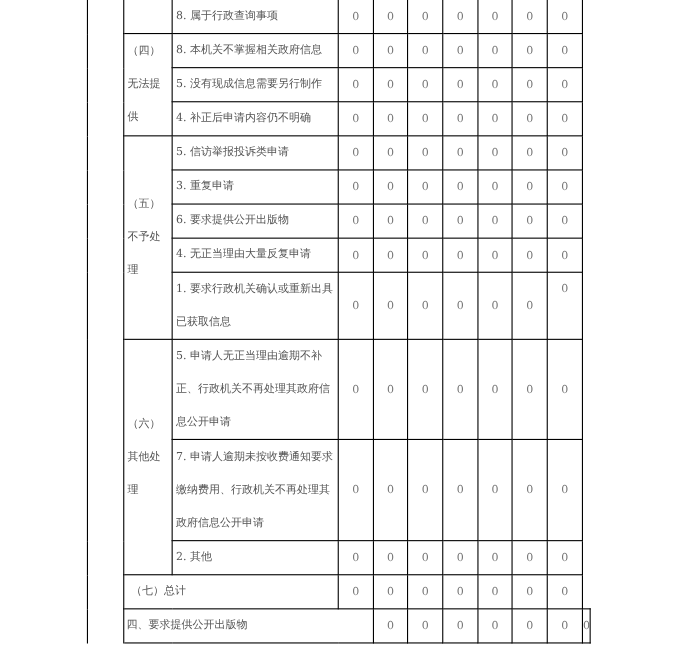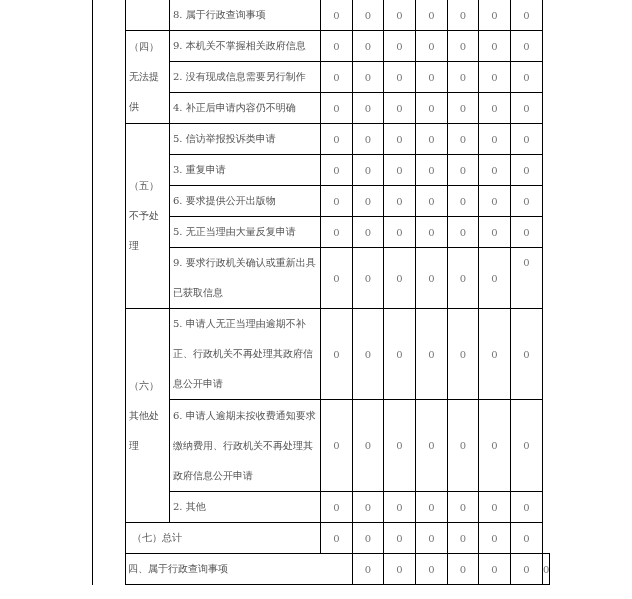--- a/index.html
+++ b/index.html
@@ -1,18 +1,18 @@
 <!DOCTYPE html>
 <html><head>
 <meta charset="utf-8">
 <style>
   html, body { margin:0; padding:0; background:#ffffff; }
   body { width:632px; height:599px; position:relative; overflow:hidden;
          font-family:"DejaVu Serif", "Liberation Serif", serif; color:#555; }
-  .wrap { position:absolute; left:92px; top:-1px; }
+  .wrap { position:absolute; left:79px; top:-1px; }
   table { border-collapse:collapse; table-layout:fixed; }
   td { border:1px solid #000; padding:0; font-size:10px; color:#555;
        vertical-align:middle; }
   td.num { text-align:center; font-size:10px; color:#777; }
   td.lbl { padding-left:3px; line-height:30px; white-space:normal; word-break:break-all; }
   td.grp { padding-left:3px; line-height:30px; vertical-align:middle; }
   td.outer { border-left:1px solid #000; border-top:none; }
 </style>
 </head>
 <body>
@@ -45,31 +45,31 @@
     <td class="num">0</td>
     <td class="num">0</td>
   </tr>
 
   <tr style="height:30px">
     <td rowspan="3" class="grp">
       <div>（四）</div>
       <div>无法提</div>
       <div>供</div>
     </td>
-    <td class="lbl">9. 本机关不掌握相关政府信息</td>
-    <td class="num">0</td>
-    <td class="num">0</td>
-    <td class="num">0</td>
-    <td class="num">0</td>
-    <td class="num">0</td>
-    <td class="num">0</td>
-    <td class="num">0</td>
-  </tr>
-  <tr style="height:31px">
-    <td class="lbl">2. 没有现成信息需要另行制作</td>
+    <td class="lbl">8. 本机关不掌握相关政府信息</td>
+    <td class="num">0</td>
+    <td class="num">0</td>
+    <td class="num">0</td>
+    <td class="num">0</td>
+    <td class="num">0</td>
+    <td class="num">0</td>
+    <td class="num">0</td>
+  </tr>
+  <tr style="height:31px">
+    <td class="lbl">5. 没有现成信息需要另行制作</td>
     <td class="num">0</td>
     <td class="num">0</td>
     <td class="num">0</td>
     <td class="num">0</td>
     <td class="num">0</td>
     <td class="num">0</td>
     <td class="num">0</td>
   </tr>
   <tr style="height:31px">
     <td class="lbl">4. 补正后申请内容仍不明确</td>
@@ -111,31 +111,31 @@
     <td class="lbl">6. 要求提供公开出版物</td>
     <td class="num">0</td>
     <td class="num">0</td>
     <td class="num">0</td>
     <td class="num">0</td>
     <td class="num">0</td>
     <td class="num">0</td>
     <td class="num">0</td>
   </tr>
   <tr style="height:31px">
-    <td class="lbl">5. 无正当理由大量反复申请</td>
+    <td class="lbl">4. 无正当理由大量反复申请</td>
     <td class="num">0</td>
     <td class="num">0</td>
     <td class="num">0</td>
     <td class="num">0</td>
     <td class="num">0</td>
     <td class="num">0</td>
     <td class="num">0</td>
   </tr>
   <tr style="height:60px">
-    <td class="lbl">9. 要求行政机关确认或重新出具已获取信息</td>
+    <td class="lbl">1. 要求行政机关确认或重新出具已获取信息</td>
     <td class="num">0</td>
     <td class="num">0</td>
     <td class="num">0</td>
     <td class="num">0</td>
     <td class="num">0</td>
     <td class="num">0</td>
     <td class="num" style="vertical-align:top;padding-top:9px">0</td>
   </tr>
 
   <tr style="height:90px">
@@ -147,21 +147,21 @@
     <td class="lbl">5. 申请人无正当理由逾期不补正、行政机关不再处理其政府信息公开申请</td>
     <td class="num">0</td>
     <td class="num">0</td>
     <td class="num">0</td>
     <td class="num">0</td>
     <td class="num">0</td>
     <td class="num">0</td>
     <td class="num">0</td>
   </tr>
   <tr style="height:92px">
-    <td class="lbl">6. 申请人逾期未按收费通知要求缴纳费用、行政机关不再处理其政府信息公开申请</td>
+    <td class="lbl">7. 申请人逾期未按收费通知要求缴纳费用、行政机关不再处理其政府信息公开申请</td>
     <td class="num">0</td>
     <td class="num">0</td>
     <td class="num">0</td>
     <td class="num">0</td>
     <td class="num">0</td>
     <td class="num">0</td>
     <td class="num">0</td>
   </tr>
   <tr style="height:31px">
     <td class="lbl">2. 其他</td>
@@ -179,21 +179,21 @@
     <td class="num">0</td>
     <td class="num">0</td>
     <td class="num">0</td>
     <td class="num">0</td>
     <td class="num">0</td>
     <td class="num">0</td>
     <td class="num">0</td>
   </tr>
 
   <tr style="height:30px">
-    <td colspan="3" class="lbl" style="padding-left:2px;border-left:1px solid #000">四、属于行政查询事项</td>
+    <td colspan="3" class="lbl" style="padding-left:2px;border-left:1px solid #000">四、要求提供公开出版物</td>
     <td class="num">0</td>
     <td class="num">0</td>
     <td class="num">0</td>
     <td class="num">0</td>
     <td class="num">0</td>
     <td class="num">0</td>
     <td class="num">0</td>
   </tr>
 </tbody>
     </table>

